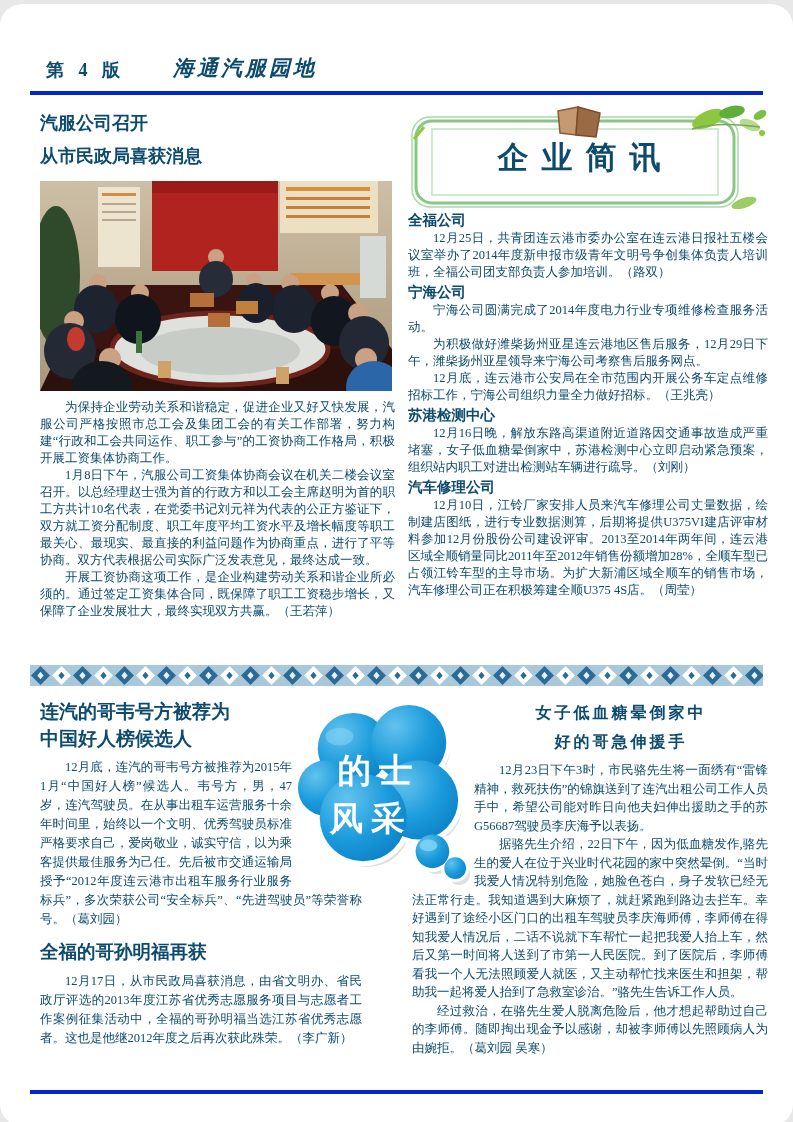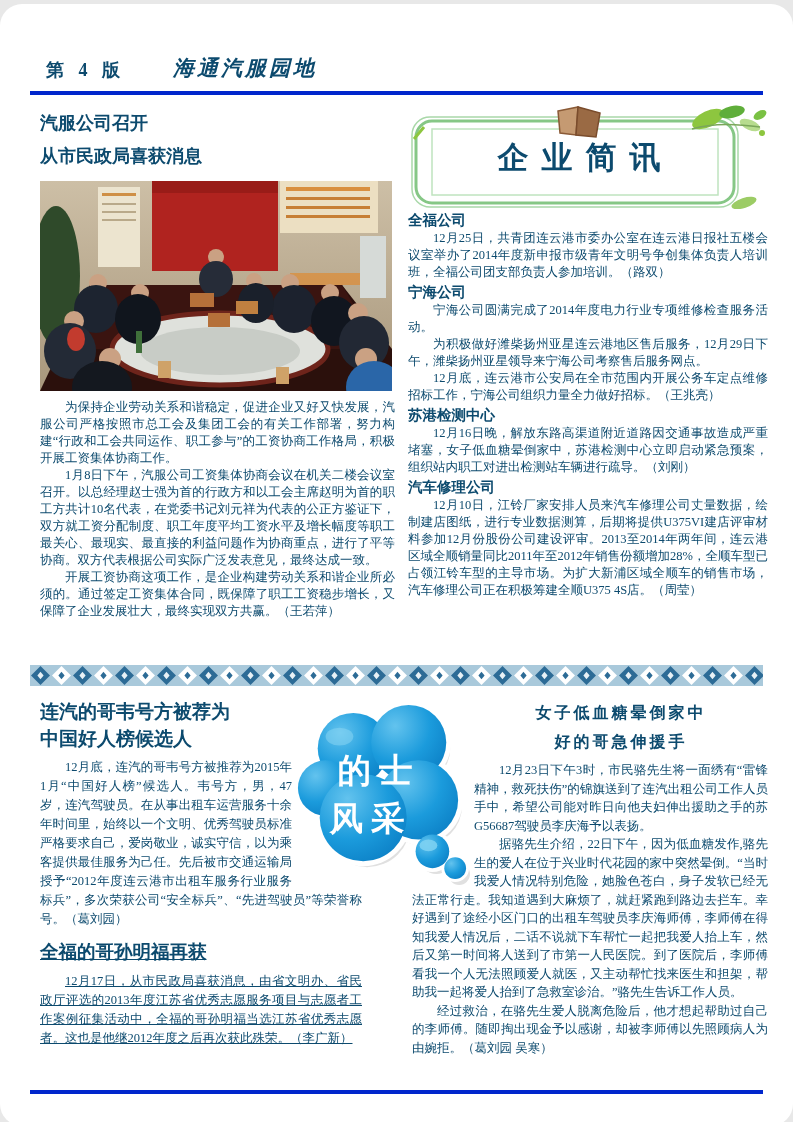--- a/index.html
+++ b/index.html
@@ -41,21 +41,21 @@
   .divider svg { display:block; }
   
   .bottom-wrap { position:relative; display:flex; gap:50px; margin:10px 25px 0 40px; }
   .b-left { width:322px; flex:none; }
   .b-right { flex:1; min-width:0; }
   .spacer-r { float:right; width:70px; height:180px; }
   .spacer-l { float:left; width:62px; height:184px; }
   .bl-head { font-weight:bold; font-size:19px; line-height:27px; margin:2px 0 6px; }
   .b-left .b-body { font-size:12.5px; line-height:19px; text-align:justify; }
   .b-left .b-body p { text-indent:2em; }
-  .article2 { margin-top:10px;text-decoration:underline; }
+  .article2 { margin-top:10px; }
   .article2 .bl-head { font-size:18.5px; }
   .br-head { text-align:center; font-weight:bold; font-size:16px; line-height:29px; letter-spacing:3px; margin:2px 0 5px; }
   .b-right .b-body { font-size:12.5px; line-height:18.5px; text-align:justify; }
   .b-right .b-body p { text-indent:2em; }
   .cloud-badge { position:absolute; left:252px; top:0; width:178px; height:192px; pointer-events:none; }
   
   .bottom-rule { position:absolute; left:30px; right:30px; bottom:32px; height:3px; border-top:1px solid #0026cc; border-bottom:3px solid #0026cc; }
 </style>
 </head>
 <body>

